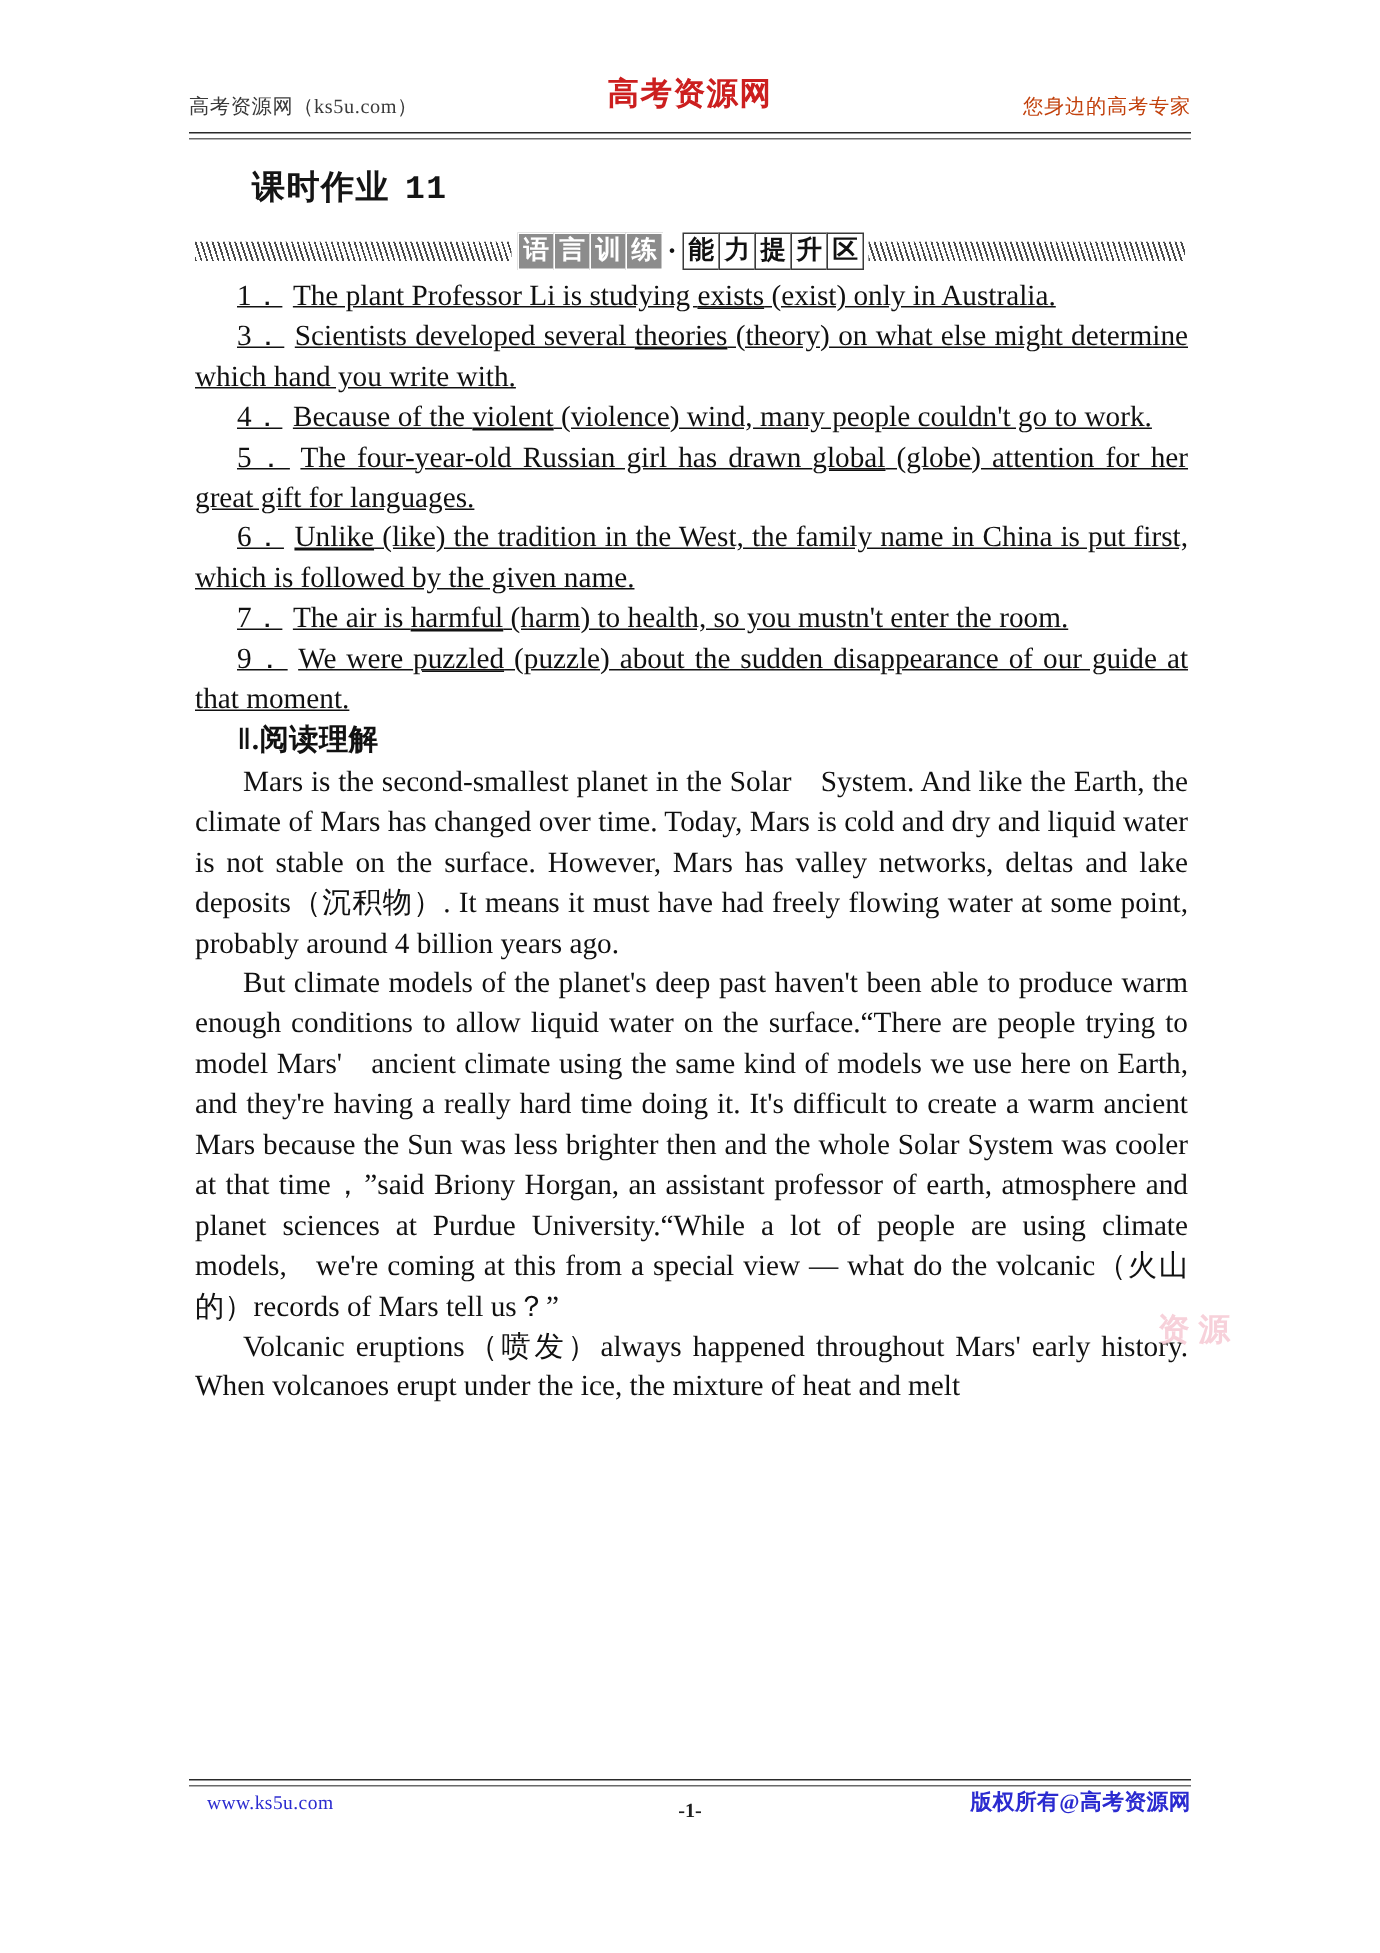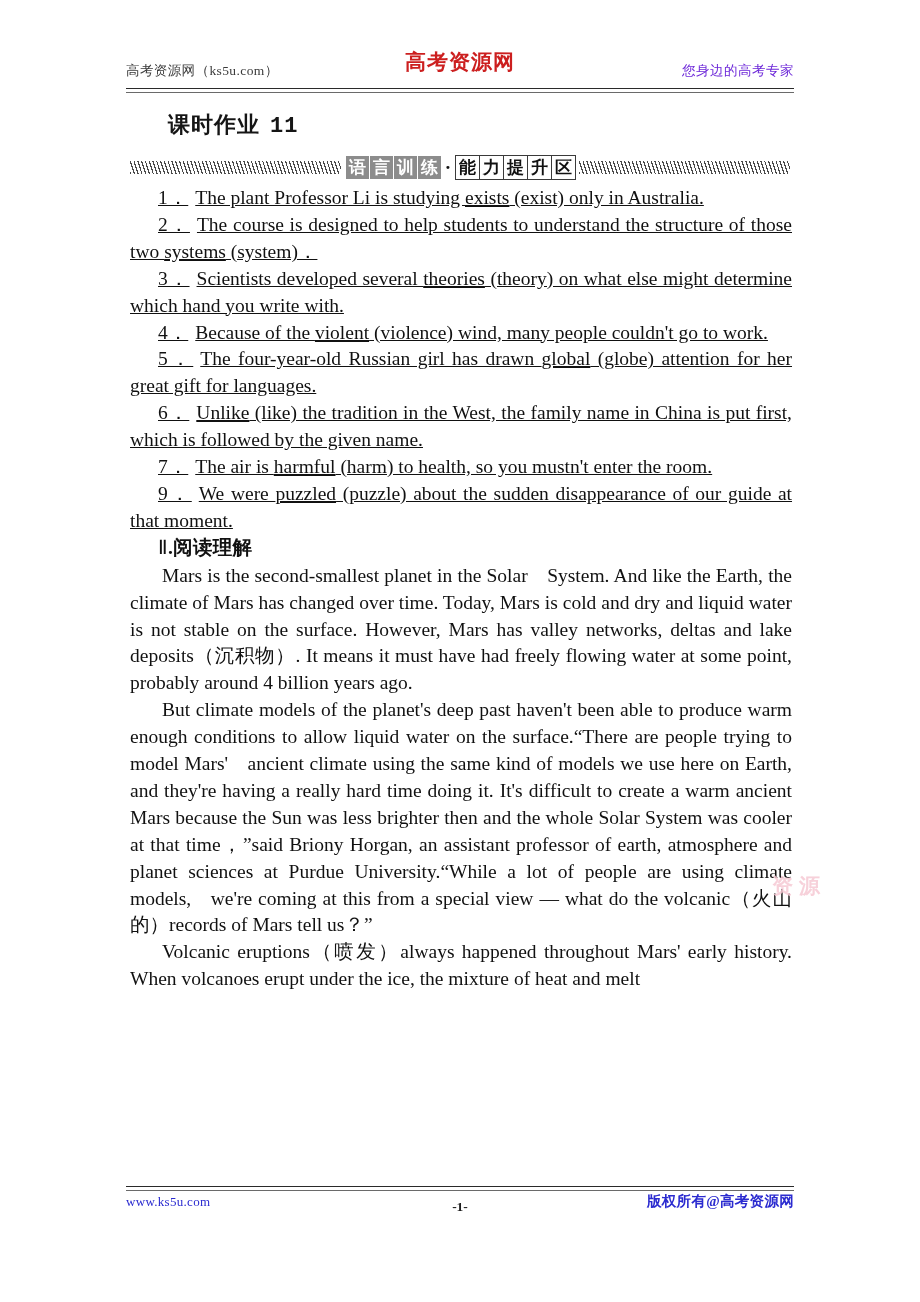--- a/index.html
+++ b/index.html
@@ -50,21 +50,21 @@
     color: #cc1f1f;
     font-family: "DejaVu Serif", serif;
     letter-spacing: 1px;
     white-space: nowrap;
   }
   .hdr-right {
     position: absolute;
     right: 0;
     top: 10px;
     font-size: 13.5px;
-    color: #6d28d9;
+    color: #c2410c;
     letter-spacing: 0.5px;
     white-space: nowrap;
   }
   .hdr-rule {
     position: absolute;
     left: 126px;
     top: 88px;
     width: 668px;
     height: 3px;
     border-top: 1px solid #2a2a2a;
@@ -228,21 +228,21 @@
   }
   .doc-footer {
     position: absolute;
     left: 126px;
     top: 1194px;
     width: 668px;
     height: 26px;
   }
   .ftr-left {
     position: absolute;
-    left: 0;
+    left: 12px;
     top: 0;
     font-size: 13px;
     color: #2b2bd0;
     font-family: "Liberation Serif", serif;
     letter-spacing: 0.3px;
     white-space: nowrap;
   }
   .ftr-center {
     position: absolute;
     left: 50%;
@@ -295,21 +295,20 @@
       <span class="ch-box outlined">区</span>
     </div>
     <div class="hatch right"></div>
   </div>
 
   <div class="content">
 
 
     <p class="q-item"><span class="qn">1．</span><span class="sp"></span><span>The plant Professor Li is studying </span><span class="ans">exists</span><span> (exist) only in Australia.</span></p>
 
-    <p class="q-item"><span class="qn">2．</span><span class="sp"></span><span>The course is designed to help students to understand the structure of those two </span><span class="ans">systems</span><span> (system)．</span></p>
 
     <p class="q-item"><span class="qn">3．</span><span class="sp"></span><span>Scientists developed several </span><span class="ans">theories</span><span> (theory) on what else might determine which hand you write with.</span></p>
 
     <p class="q-item"><span class="qn">4．</span><span class="sp"></span><span>Because of the </span><span class="ans">violent</span><span> (violence) wind, many people couldn't go to work.</span></p>
 
     <p class="q-item"><span class="qn">5．</span><span class="sp"></span><span>The four-year-old Russian girl has drawn </span><span class="ans">global</span><span> (globe) attention for her great gift for languages.</span></p>
 
     <p class="q-item"><span class="qn">6．</span><span class="sp"></span><span></span><span class="ans">Unlike</span><span> (like) the tradition in the West, the family name in China is put first, which is followed by the given name.</span></p>
 
     <p class="q-item"><span class="qn">7．</span><span class="sp"></span><span>The air is </span><span class="ans">harmful</span><span> (harm) to health, so you mustn't enter the room.</span></p>

